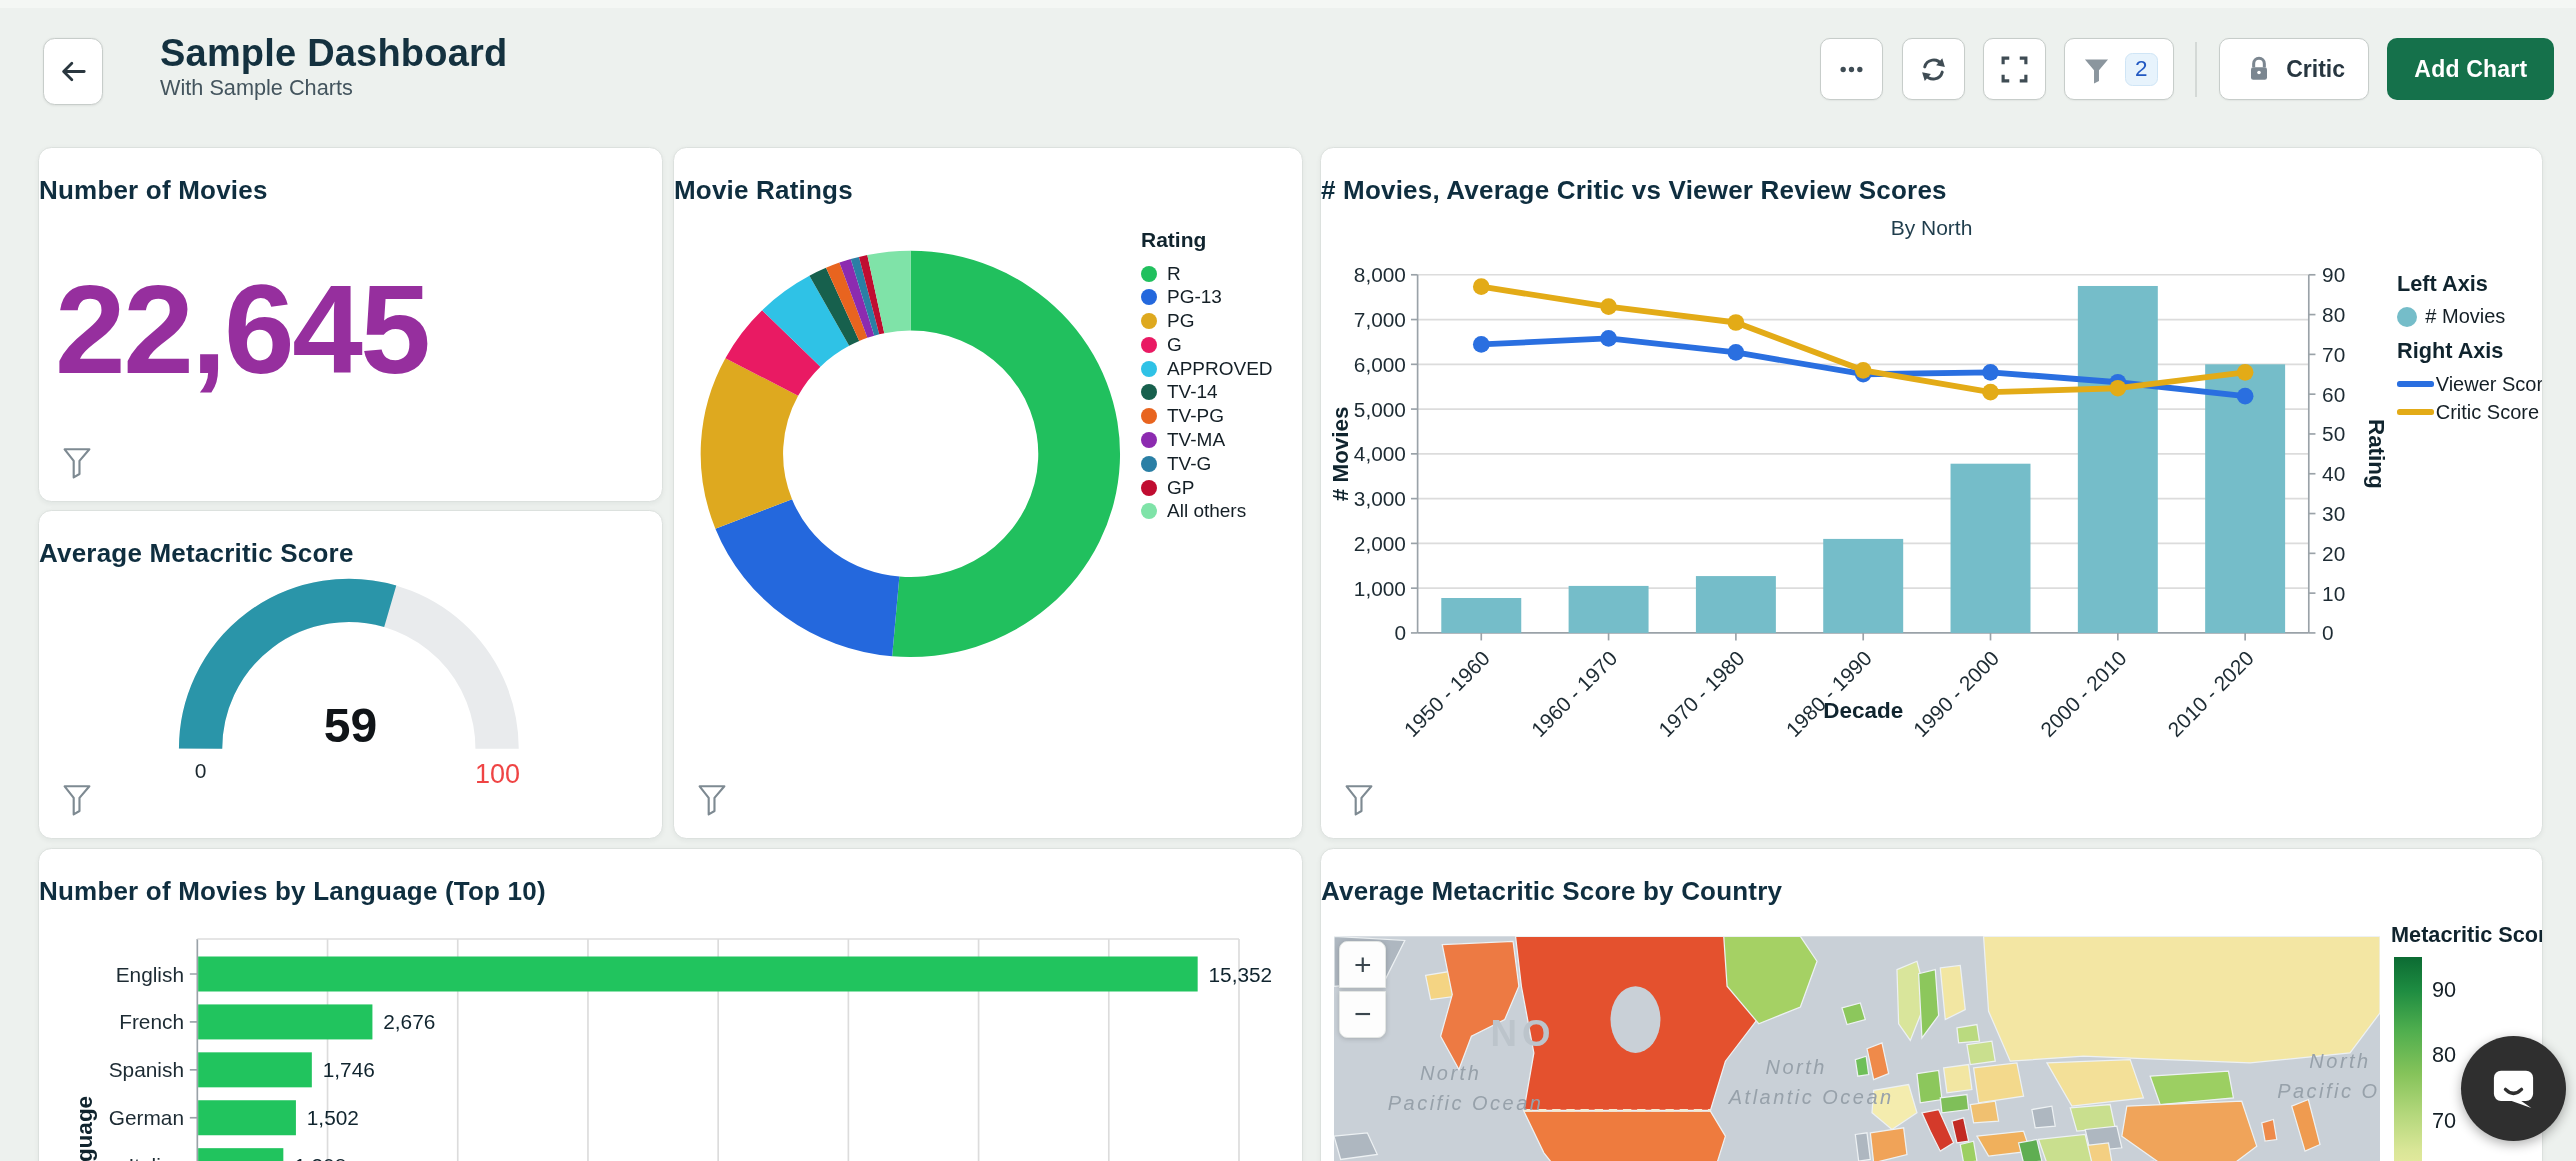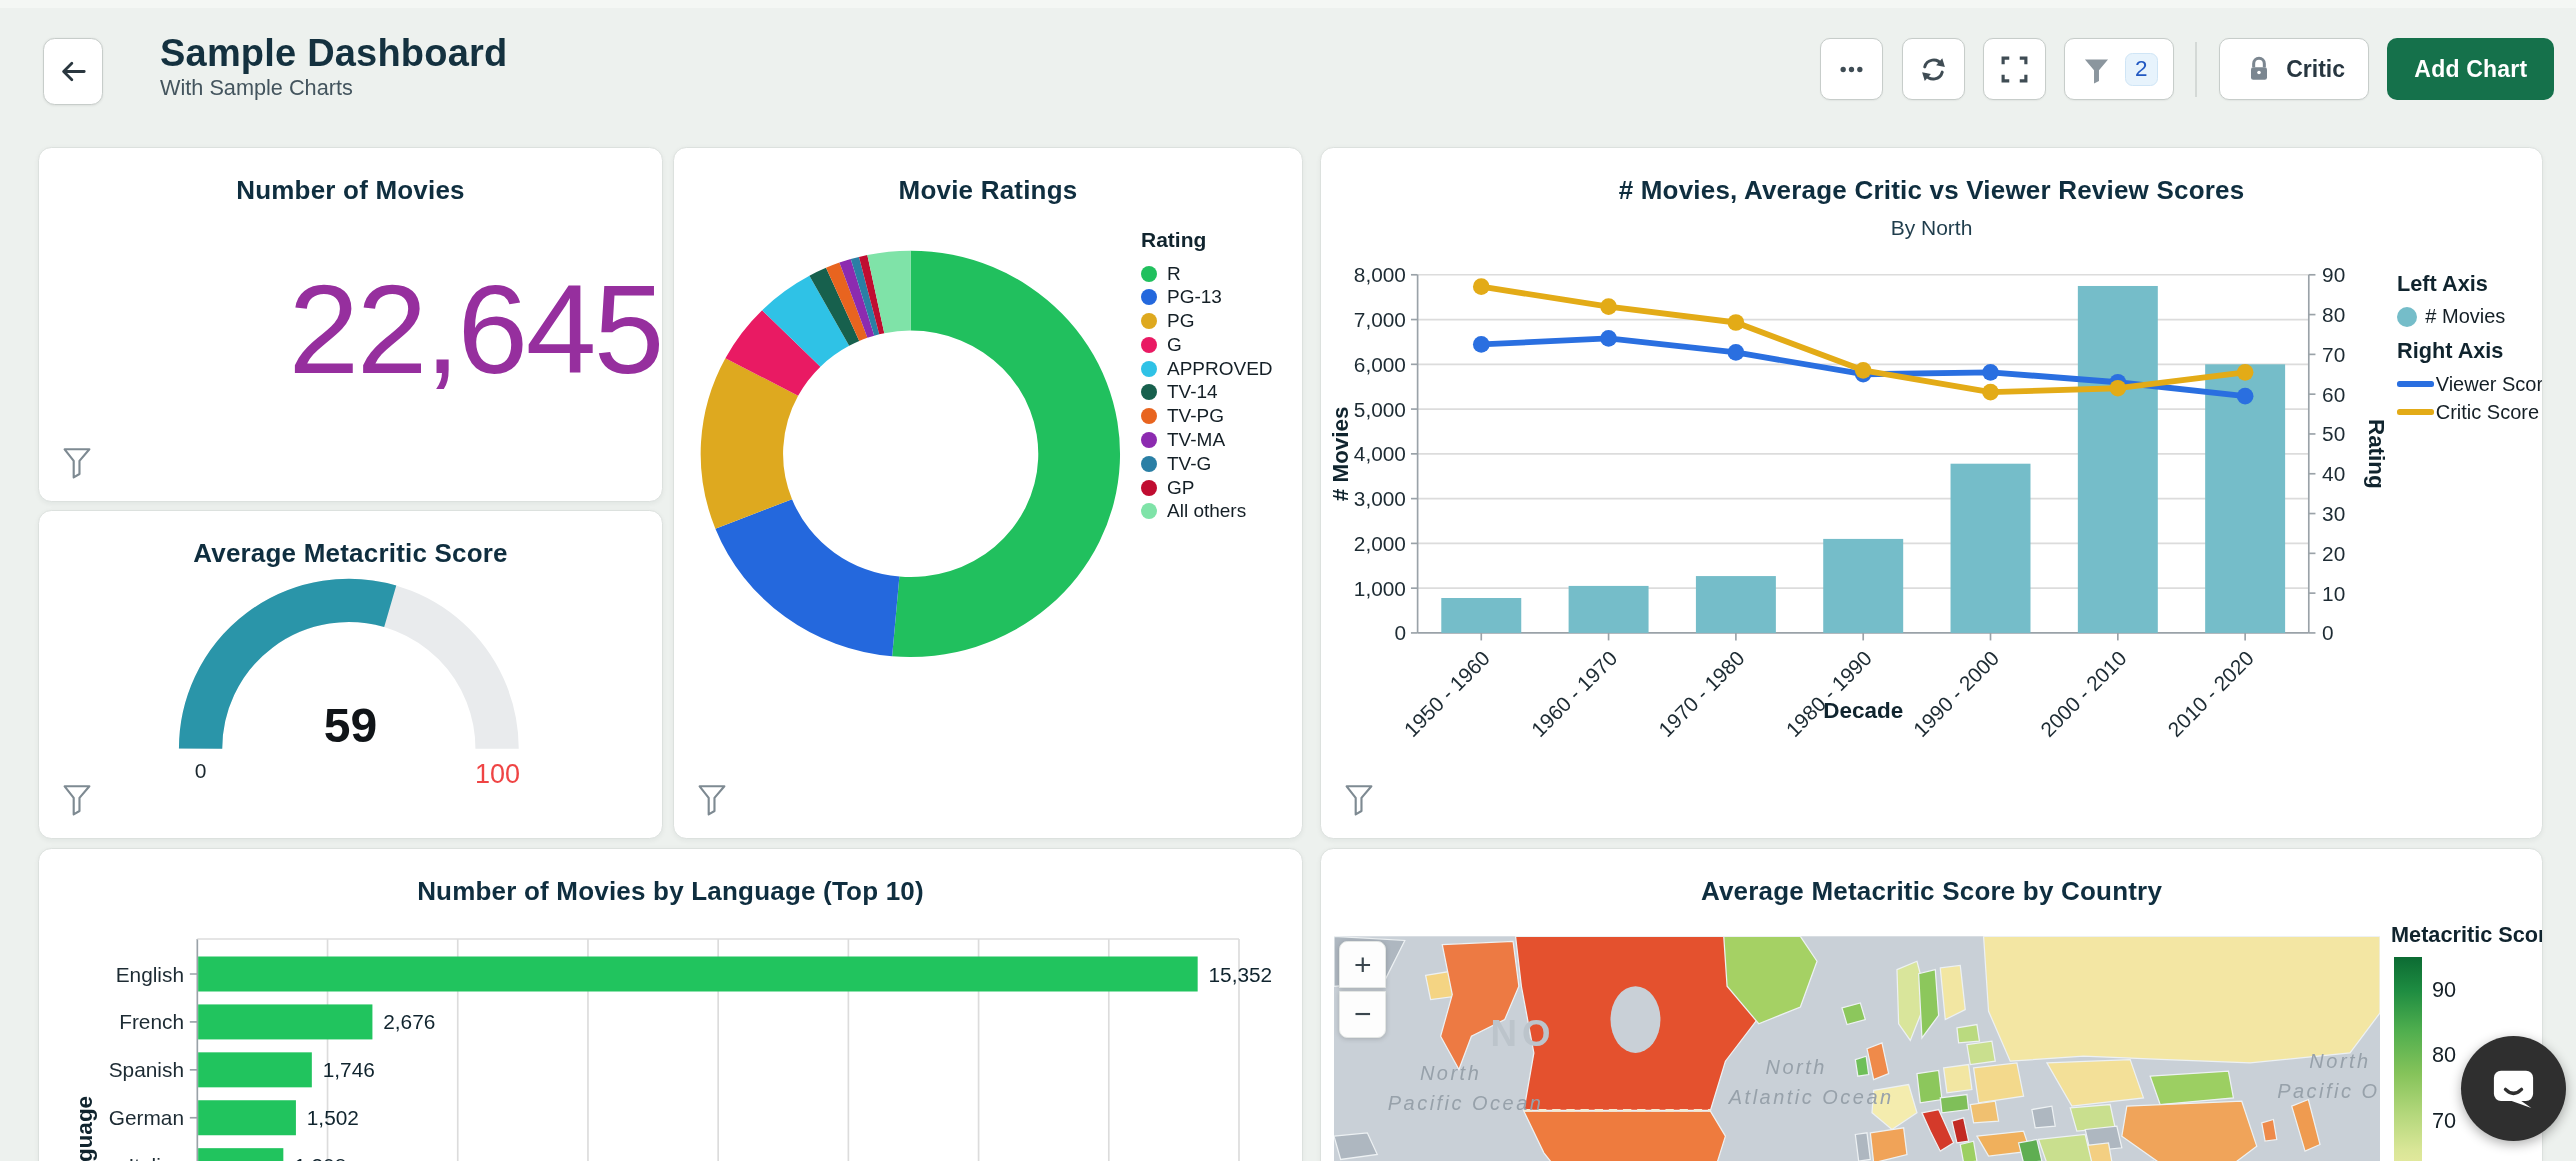--- a/index.html
+++ b/index.html
@@ -27,28 +27,28 @@
   .tb-divider{width:1.7px;height:55px;background:#d4d9d6;margin:0 3.3px;}
   .share-btn{height:62px;background:#fff;border:1.7px solid #c7cdca;border-radius:10px;cursor:pointer;
     display:flex;align-items:center;gap:11.7px;padding:0 23px;font-size:23px;font-weight:bold;color:#273640;
     font-family:inherit;box-shadow:0 0.8px 1.7px rgba(0,0,0,.05);}
   .add-chart-btn{height:62px;background:#15714b;color:#fff;border:none;border-radius:10px;cursor:pointer;
     padding:0 27px;font-size:23px;font-weight:bold;font-family:inherit;letter-spacing:0.2px;}
 
   
   .card{position:absolute;background:#fff;border:1.7px solid #dce1de;border-radius:13.3px;
     box-shadow:0 1.7px 5px rgba(25,45,35,.05);overflow:hidden;}
-  .card-title{position:absolute;left:0;right:0;top:27px;margin:0;text-align:center;
+  .card-title{position:absolute;left:0;right:0;top:27px;margin:0;
     font-size:26px;font-weight:bold;color:#0f2e3f;letter-spacing:0.2px;}
   .card-subtitle{position:absolute;left:0;right:0;top:68px;text-align:center;font-size:21px;color:#1f3d4c;}
   .funnel{position:absolute;left:21.7px;bottom:21.7px;}
 
   
-  .kpi-value{position:absolute;left:0;right:0;top:108px;text-align:right;
-    font-size:127px;font-weight:normal;letter-spacing:-2.5px;}
+  .kpi-value{position:absolute;left:0;right:0;top:108px;text-align:left;
+    font-size:127px;font-weight:bold;letter-spacing:-2.5px;padding-left:16px;}
 
   
   .gauge-value{position:absolute;left:0;right:0;top:187px;text-align:center;font-size:48px;font-weight:bold;color:#101418;}
   .gauge-min{position:absolute;left:128px;width:67px;top:248px;text-align:center;font-size:21px;color:#1a272e;}
   .gauge-max{position:absolute;left:425px;width:67px;top:248px;text-align:center;font-size:27px;color:#ef4444;}
 
   
   .donut-legend{position:absolute;left:467px;top:80px;width:158px;}
   .donut-legend .lg-title{font-size:21px;font-weight:bold;color:#10242e;margin-bottom:10px;}
   .lg-row{display:flex;align-items:center;gap:10px;height:23px;margin-bottom:0.8px;}

